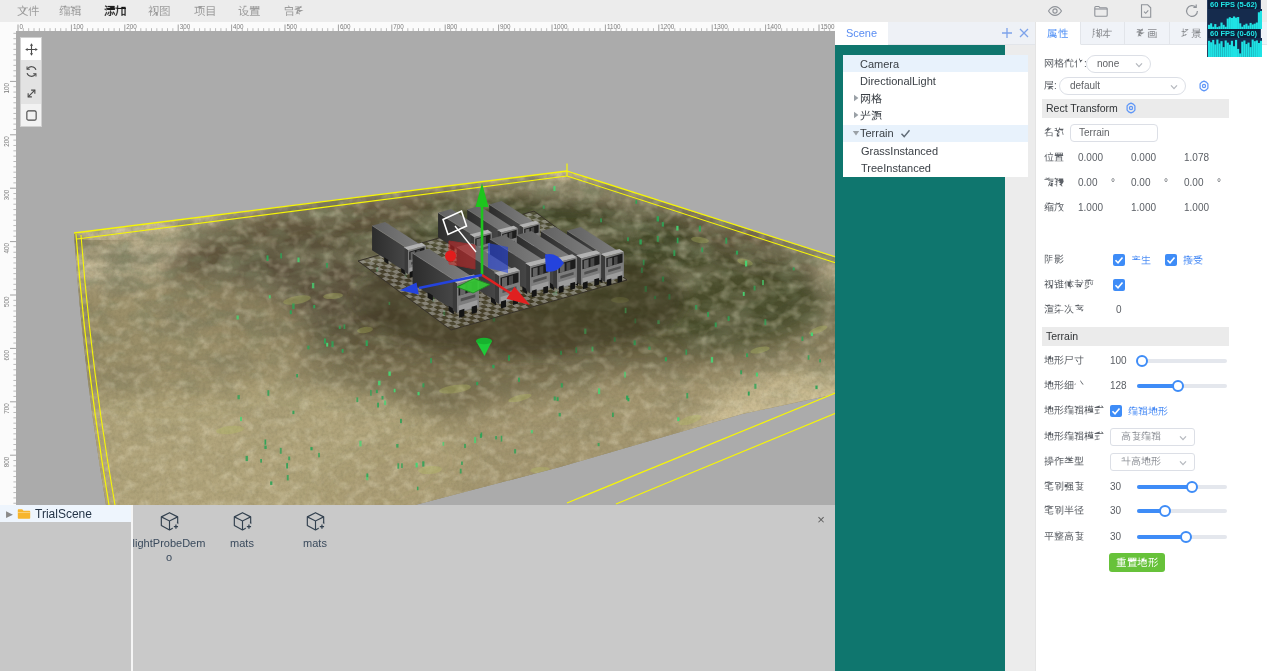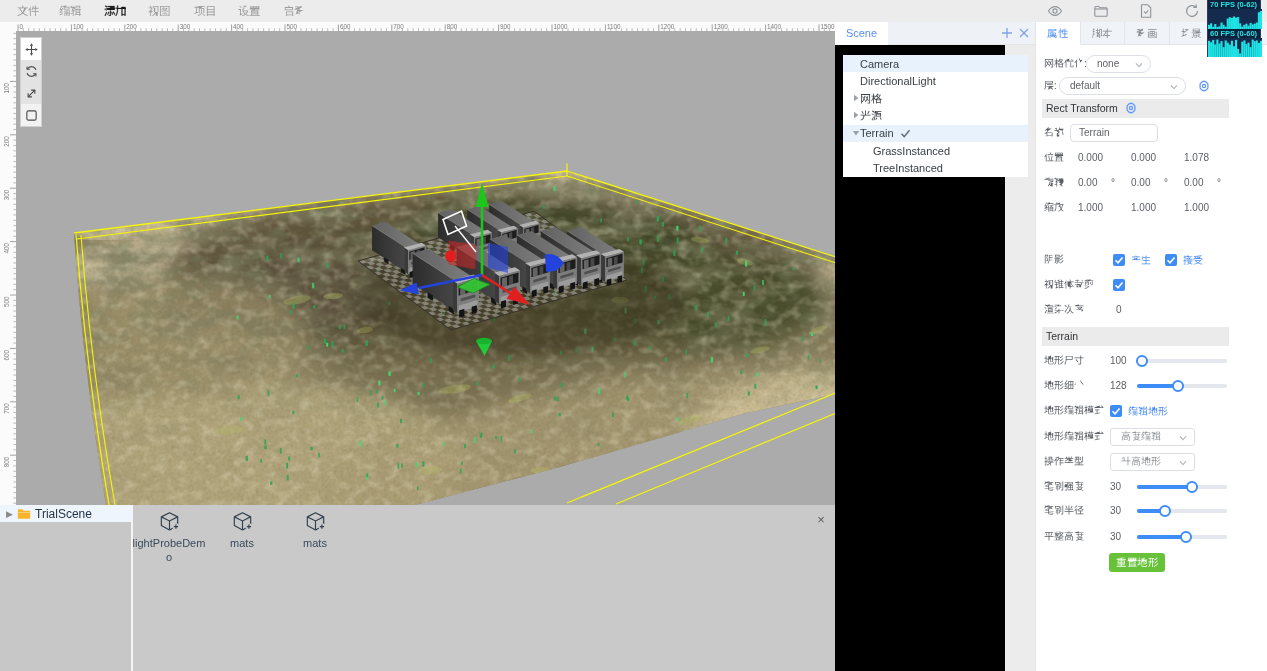--- a/index.html
+++ b/index.html
@@ -51,36 +51,36 @@
   #trialscene-row .caret { width:8px; margin-left:6px; color:#8a8a8a; font-size:9px; }
   #trialscene-row .folder { width:14px; height:12px; margin:0 4px 0 3px; }
   .asset-item { position:absolute; top:4px; width:86px; text-align:center; }
   .asset-item .cube { width:25px; height:25px; margin:0 auto; display:block; }
   .asset-label { margin-top:2px; font-size:11px; line-height:14px; color:#3a4a5c;
     word-break:break-all; padding:0 6px; }
   #bottom-close { position:absolute; left:813px; top:7px; width:16px; height:16px;
     color:#5d5d5d; font-size:13px; line-height:16px; text-align:center; }
 
   
-  #scene-panel { left:835px; top:22px; width:170px; height:649px; background:#000000; }
+  #scene-panel { left:835px; top:22px; width:170px; height:649px; background:#0f766e; }
   #scene-header { position:absolute; left:0; top:0; width:200px; height:23px; background:#eef1f6;
     border-bottom:1px solid #e2e5ea; }
   #scene-tab { position:absolute; left:0; top:0; width:53px; height:23px; background:#ffffff;
     color:#5a8df2; font-size:11px; line-height:23px; text-align:center; }
   #scene-add { position:absolute; left:165px; top:4px; width:14px; height:14px; color:#6f9ce8; }
   #scene-close { position:absolute; left:182px; top:4px; width:14px; height:14px; color:#6f9ce8; }
   #scene-add svg,#scene-close svg { width:14px; height:14px; display:block; }
   #scene-card { position:absolute; left:8px; top:33px; width:185px; height:122px; background:#ffffff; }
   .tree-row { position:relative; height:17.4px; display:flex; align-items:center;
     font-size:11px; color:#3b4046; }
   .tree-row.hl { background:#e8f2fc; }
   .tree-caret { position:absolute; left:9px; top:4px; width:8px; height:8px; color:#9aa0a6; }
   .tree-caret svg { width:8px; height:8px; display:block; }
   .tree-label { margin-left:17px; }
-  .tree-label.child { margin-left:30px; }
+  .tree-label.child { margin-left:18px; }
   .tree-check { margin-left:6px; width:11px; height:11px; color:#5f6a75; }
   .tree-check svg { width:11px; height:11px; display:block; }
 
   
   #props { left:1035px; top:22px; width:232px; height:649px; background:#ffffff;
     border-left:1px solid #e4e4e4; }
   #props-tabs { position:absolute; left:0; top:0; width:232px; height:23px; background:#f0f3f8;
     border-bottom:1px solid #e2e5ea; }
   .ptab { position:absolute; top:0; height:23px; line-height:23px; font-size:10.5px;
     color:#86898d; text-align:center; width:44px; border-right:1px solid #e2e5ea; }
@@ -174,21 +174,21 @@
       </div>
 <div class="top-icon" style="left:1184px">
         <svg viewBox="0 0 16 16" fill="none" stroke="#8f9399" stroke-width="1.2">
           <path d="M13.4 8a5.4 5.4 0 1 1-1.6-3.8"></path>
           <path d="M12.2 1.6v2.8h-2.8" fill="none"></path>
         </svg>
       </div>
 </div>
 
 <div id="fps" class="abs">
-  <div class="fps-label">70 FPS (0-62)</div>
+  <div class="fps-label">60 FPS (5-62)</div>
   <svg class="fps-chart" id="fpschart0">
         <rect x="0.00" y="15.82" width="2.13" height="4.18" fill="#1fe3e5"></rect>
         <rect x="2.08" y="14.30" width="2.13" height="5.70" fill="#1fe3e5"></rect>
         <rect x="4.15" y="17.72" width="2.13" height="2.28" fill="#1fe3e5"></rect>
         <rect x="6.23" y="15.06" width="2.13" height="4.94" fill="#1fe3e5"></rect>
         <rect x="8.31" y="18.10" width="2.13" height="1.90" fill="#1fe3e5"></rect>
         <rect x="10.38" y="17.34" width="2.13" height="2.66" fill="#1fe3e5"></rect>
         <rect x="12.46" y="13.54" width="2.13" height="6.46" fill="#1fe3e5"></rect>
         <rect x="14.54" y="15.82" width="2.13" height="4.18" fill="#1fe3e5"></rect>
         <rect x="16.62" y="17.72" width="2.13" height="2.28" fill="#1fe3e5"></rect>

